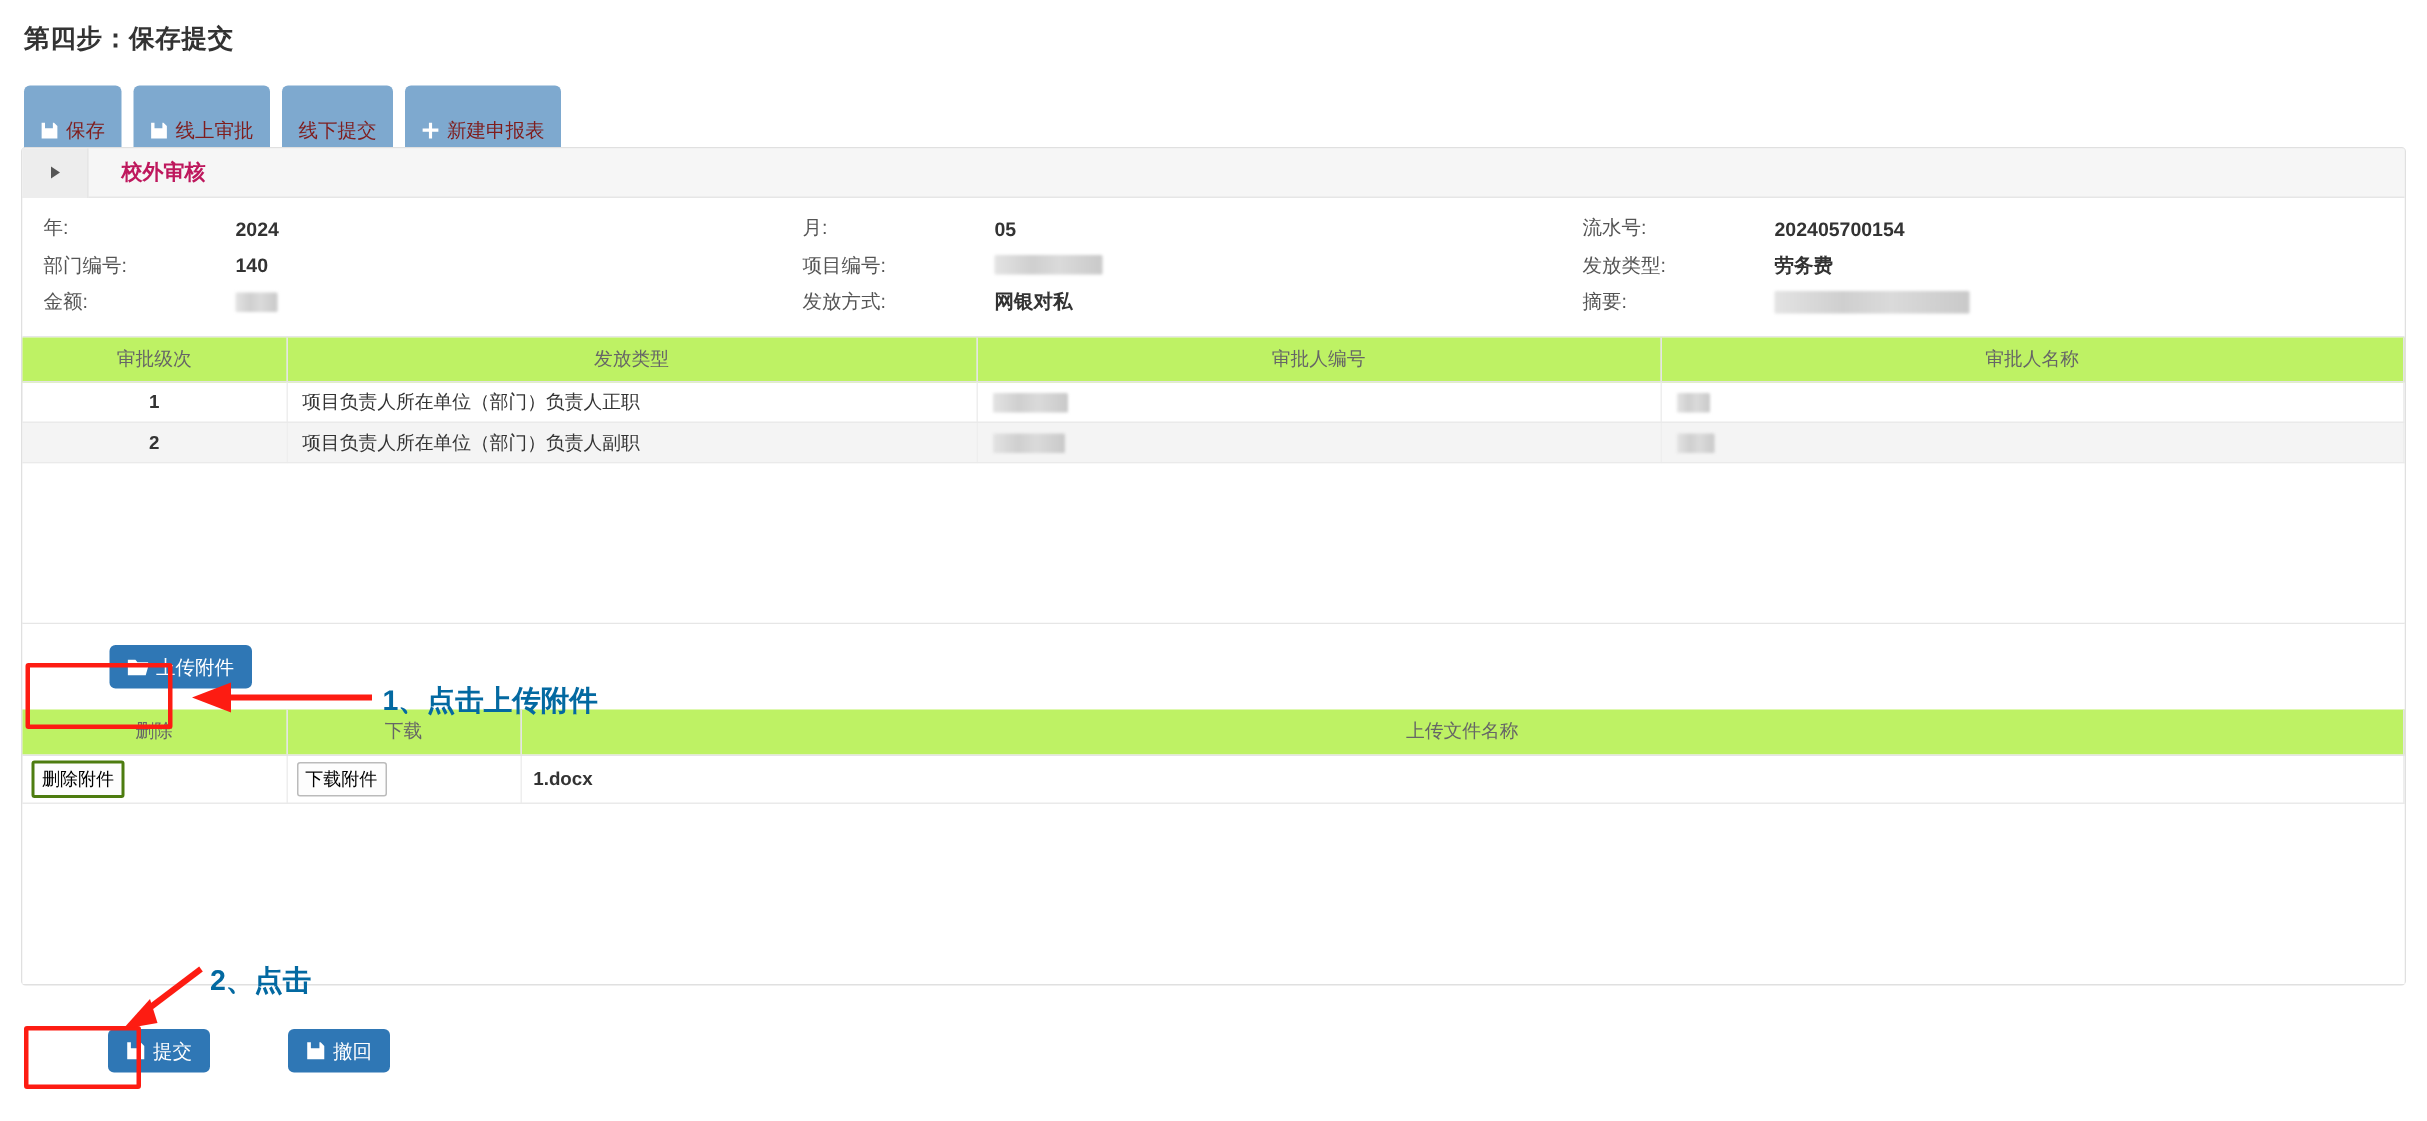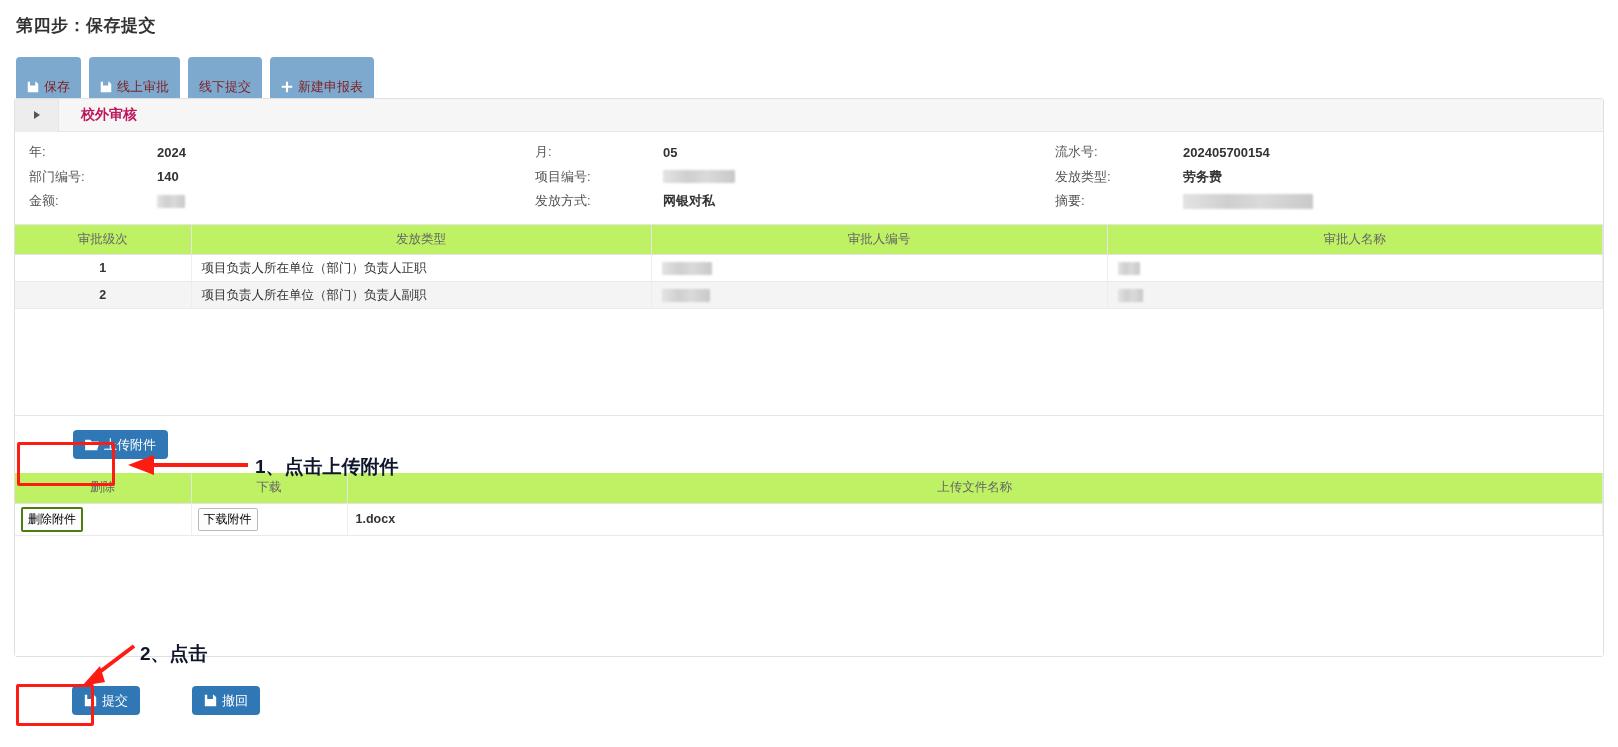--- a/index.html
+++ b/index.html
@@ -197,21 +197,21 @@
 
   
   .hl-box {
     position: absolute;
     border: 3px solid #fd1c12;
     border-radius: 2px;
     pointer-events: none;
   }
   .anno-text {
     position: absolute;
-    color: #0f172a;
+    color: #0369a1;
     font-size: 19px;
     font-weight: bold;
     white-space: nowrap;
     font-family: "Liberation Sans", "DejaVu Sans", sans-serif;
   }
   .anno-svg { position: absolute; pointer-events: none; }
 </style>
 </head>
 <body>
 

